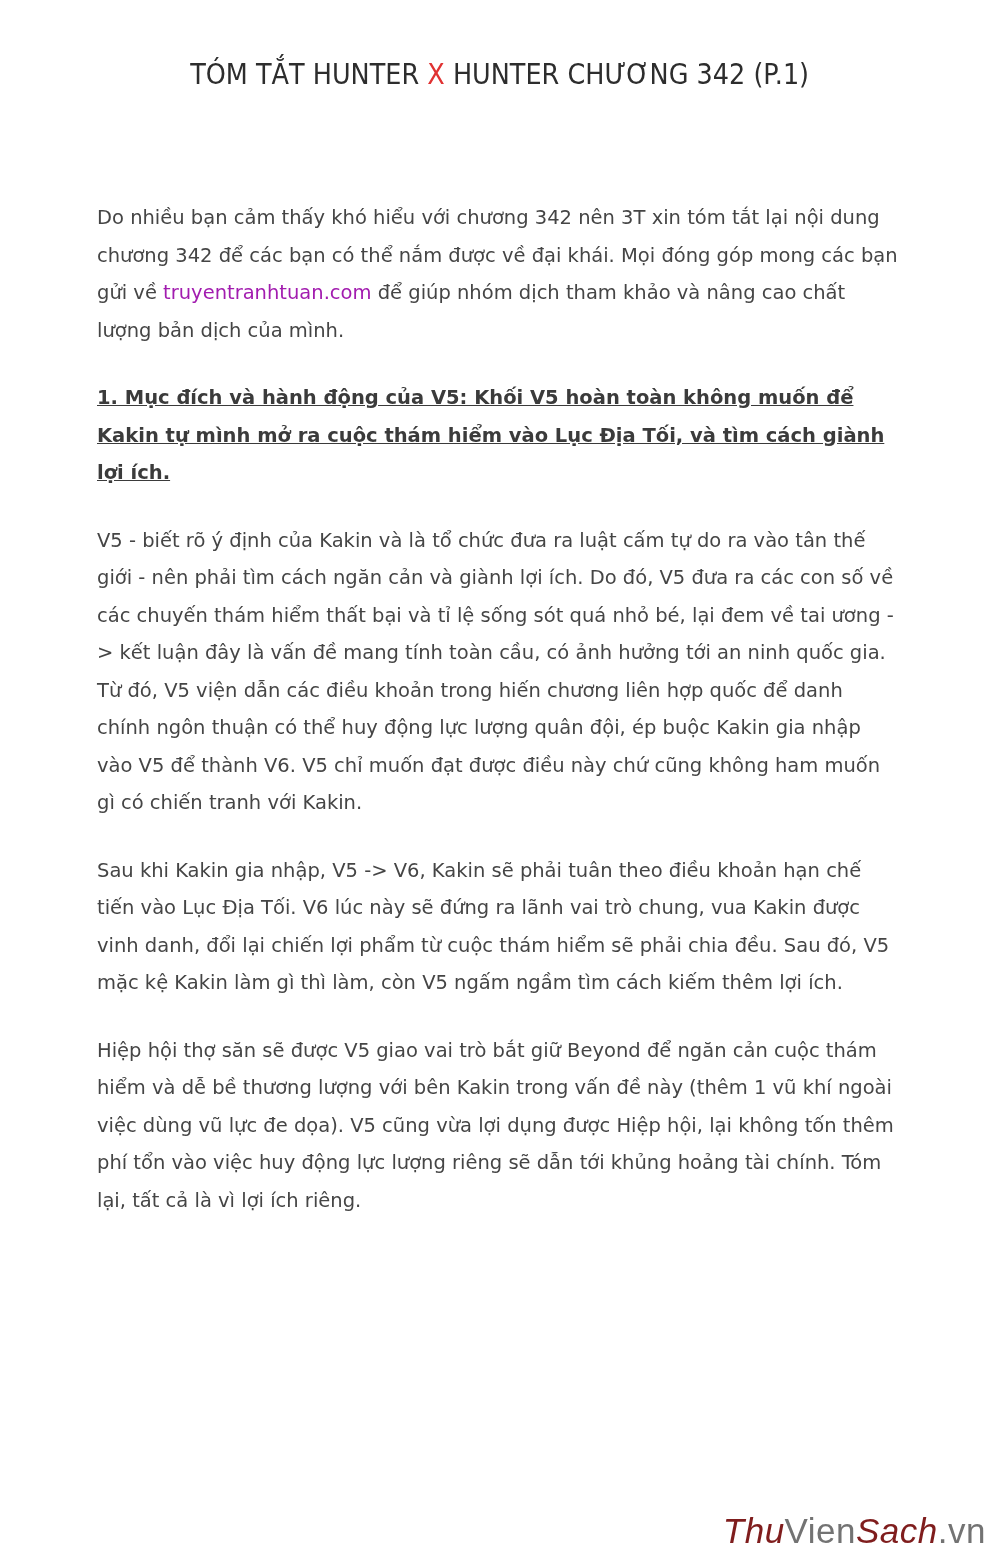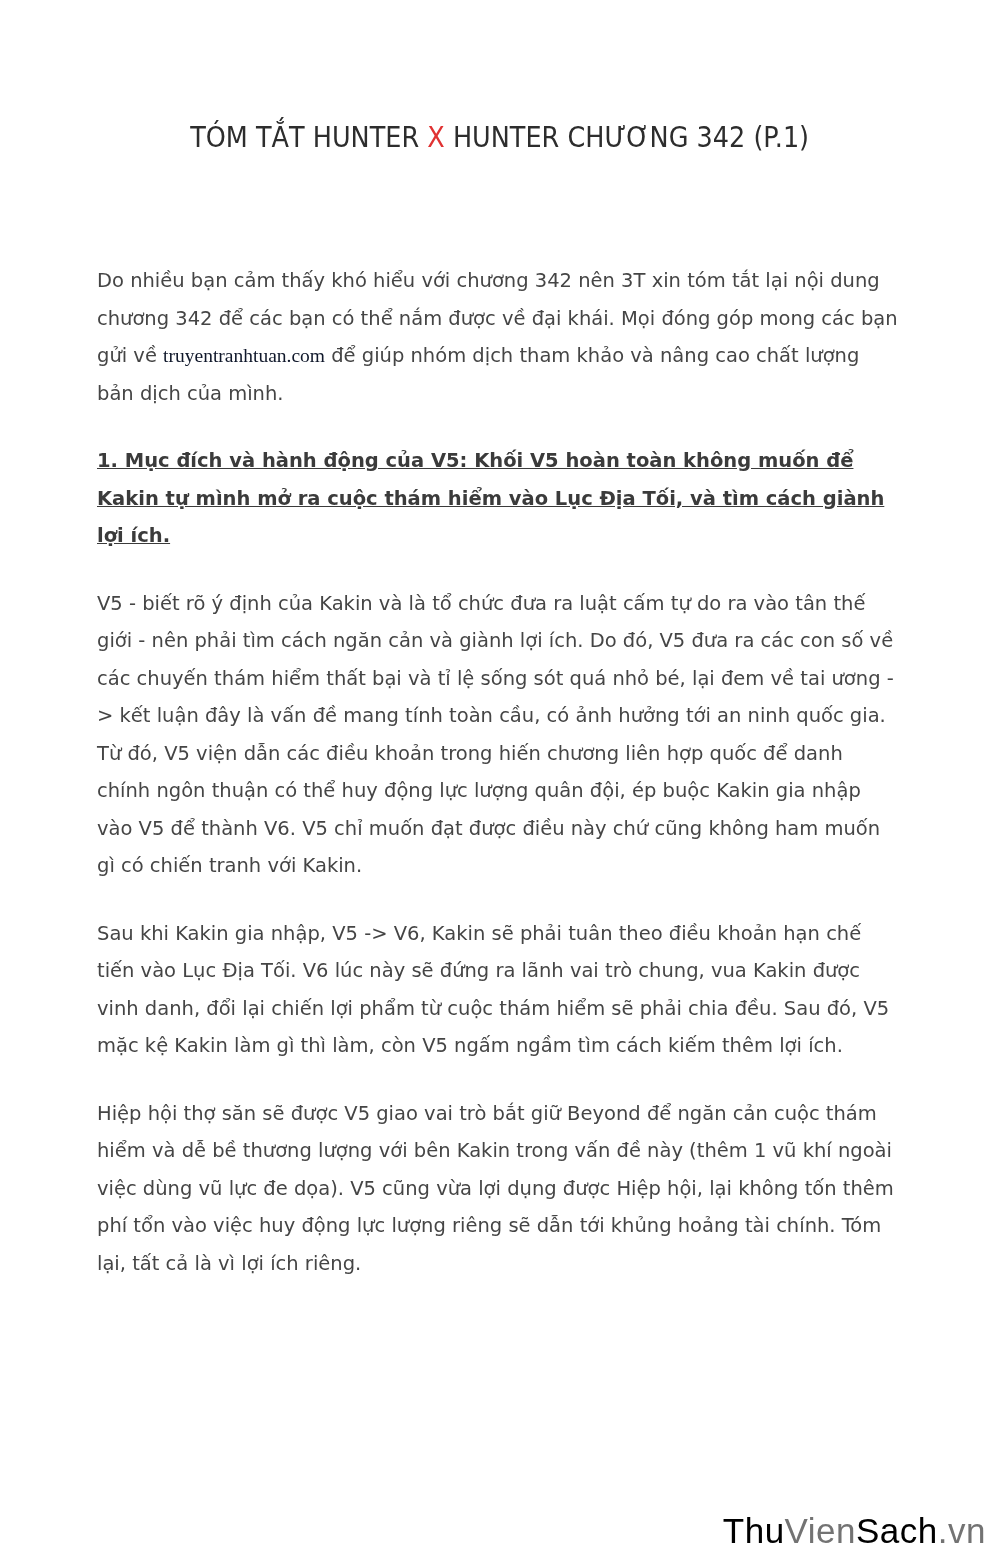--- a/index.html
+++ b/index.html
@@ -10,21 +10,21 @@
   .page {
     position: relative;
     width: 999px;
     height: 1561px;
     background: #ffffff;
     overflow: hidden;
     font-family: "DejaVu Sans", "Liberation Sans", sans-serif;
   }
   .title {
     margin: 0;
-    padding-top: 115px;
+    padding-top: 52px;
     font-size: 29px;
     line-height: 44px;
     font-weight: 400;
     color: #2d2d2d;
     text-align: center;
     white-space: nowrap;
   }
   .title-inner {
     display: inline-block;
     transform: scaleX(0.88);
@@ -41,36 +41,35 @@
   }
   .content p {
     margin: 0 0 30px 0;
   }
   .content p.bold {
     font-weight: 700;
     color: #3b3b3b;
     text-decoration: underline;
   }
   a.site-link {
-    color: #0f172a;
+    color: #a21caf;
     text-decoration: none;
     cursor: pointer;
-    font-family: Liberation Serif, serif;
   }
   .watermark {
     position: absolute;
     right: 13px;
     bottom: 10px;
     font-family: "Liberation Sans", "DejaVu Sans", sans-serif;
     font-size: 35px;
     font-weight: 400;
     letter-spacing: 0.5px;
     white-space: nowrap;
   }
-  .watermark .wm-blue { color: #000000; }
+  .watermark .wm-blue { color: #7f1d1d; font-style: italic; }
   .watermark .wm-gray { color: #737373; }
 </style>
 </head>
 <body>
 
 <div class="page">
 
   <h1 class="title">
     <span class="title-inner"><span>TÓM TẮT HUNTER </span><span class="accent">X</span><span> HUNTER CHƯƠNG 342 (P.1)</span></span>
   </h1>

